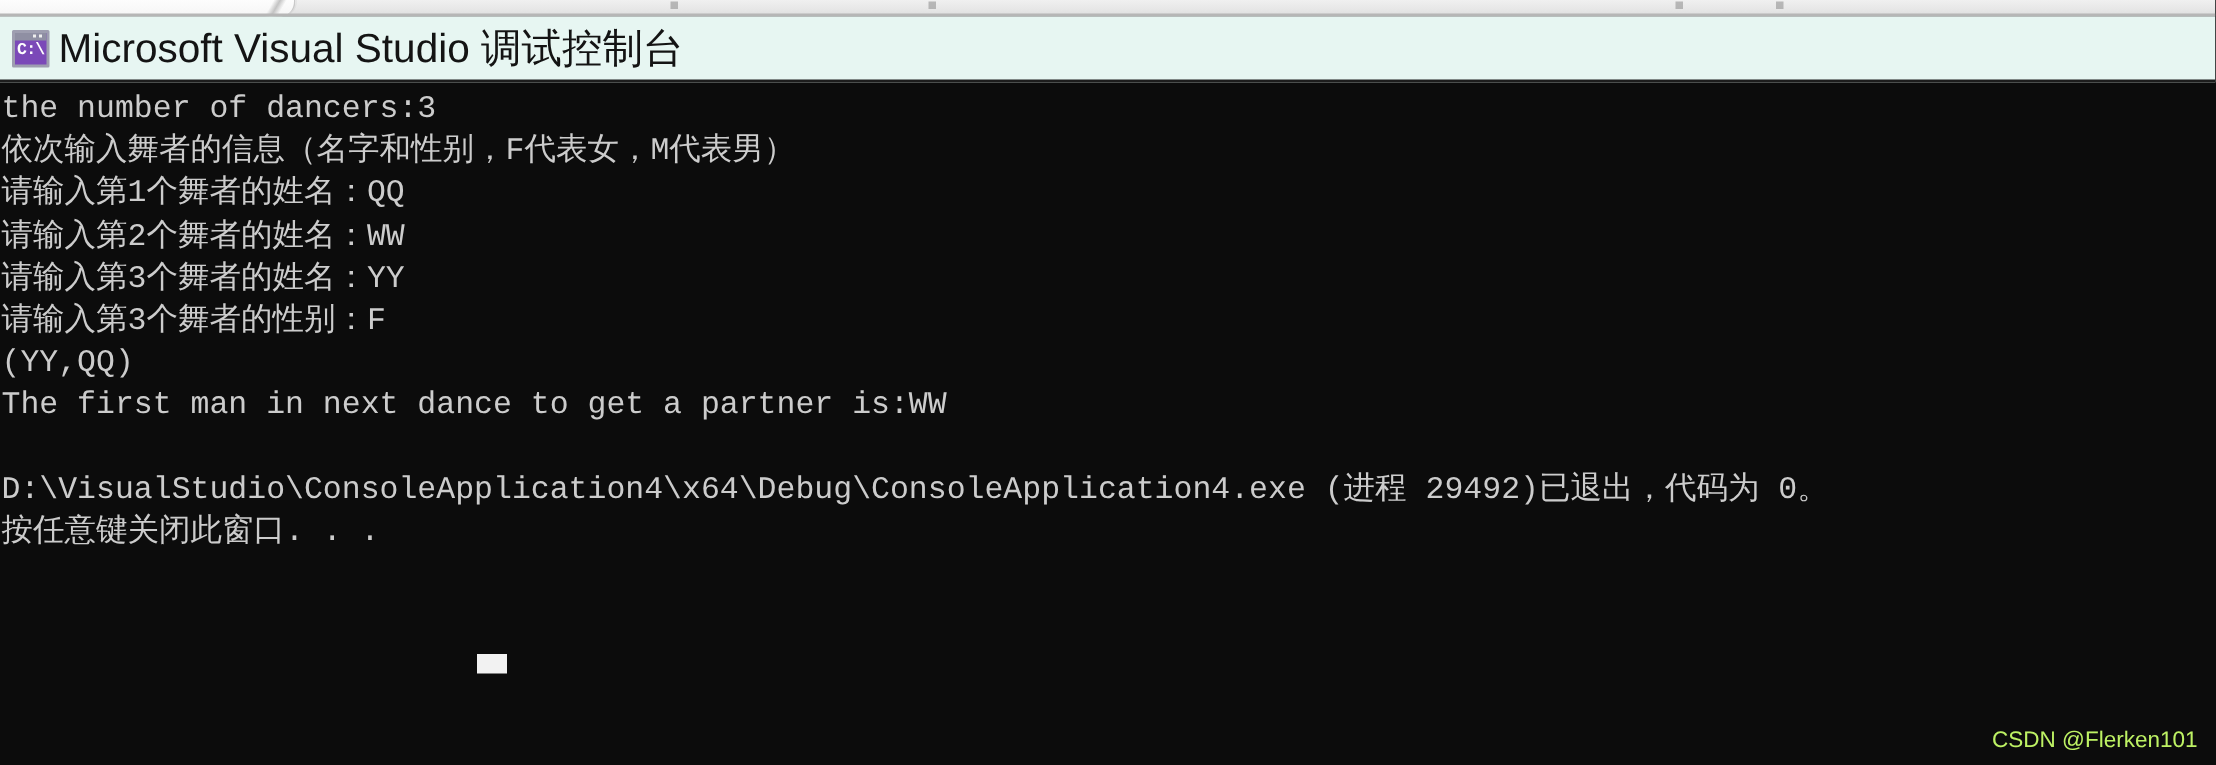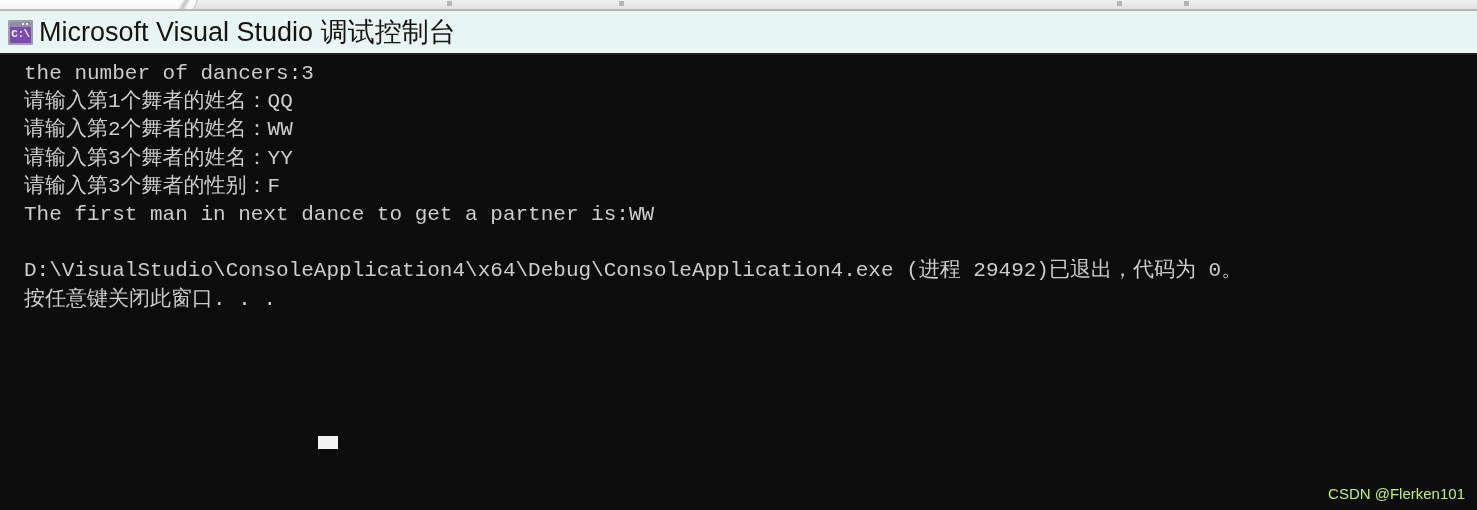--- a/index.html
+++ b/index.html
@@ -138,21 +138,20 @@
     width: 1477px;
     height: 453px;
     background: #0c0c0c;
     overflow: hidden;
   }
   #console-lines {
     position: absolute;
     left: 1px;
     top: 3px;
     width: 1352px;
-    padding-left: 23px;
   }
   .cline {
     font-family: "Liberation Mono", "DejaVu Sans Mono", monospace;
     font-size: 21px;
     line-height: 28.2px;
     height: 28.2px;
     color: #cccccc;
     white-space: pre;
     letter-spacing: 0px;
   }
@@ -202,24 +201,26 @@
       <div class="icon-dot" style="right:7px"></div>
       <div class="icon-dot" style="right:3px"></div>
       <div class="icon-text">C:\</div>
     </div>
     <div id="title-text">Microsoft Visual Studio 调试控制台</div>
   </div>
 
   <div id="console">
     <div id="console-lines">
         <div class="cline">the number of dancers:3</div>
+        <div class="cline">依次输入舞者的信息（名字和性别，F代表女，M代表男）</div>
         <div class="cline">请输入第1个舞者的姓名：QQ</div>
         <div class="cline">请输入第2个舞者的姓名：WW</div>
         <div class="cline">请输入第3个舞者的姓名：YY</div>
         <div class="cline">请输入第3个舞者的性别：F</div>
+        <div class="cline">(YY,QQ)</div>
         <div class="cline">The first man in next dance to get a partner is:WW</div>
         <div class="cline blank">&nbsp;</div>
         <div class="cline">D:\VisualStudio\ConsoleApplication4\x64\Debug\ConsoleApplication4.exe (进程 29492)已退出，代码为 0。</div>
         <div class="cline">按任意键关闭此窗口. . .</div>
       </div>
     <div id="cursor"></div>
     <div id="watermark">CSDN @Flerken101</div>
   </div>
 
 </div>

